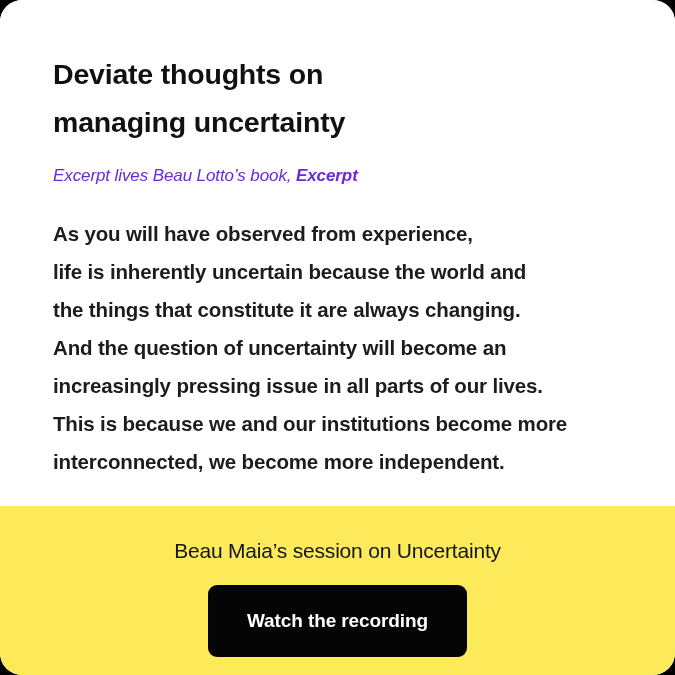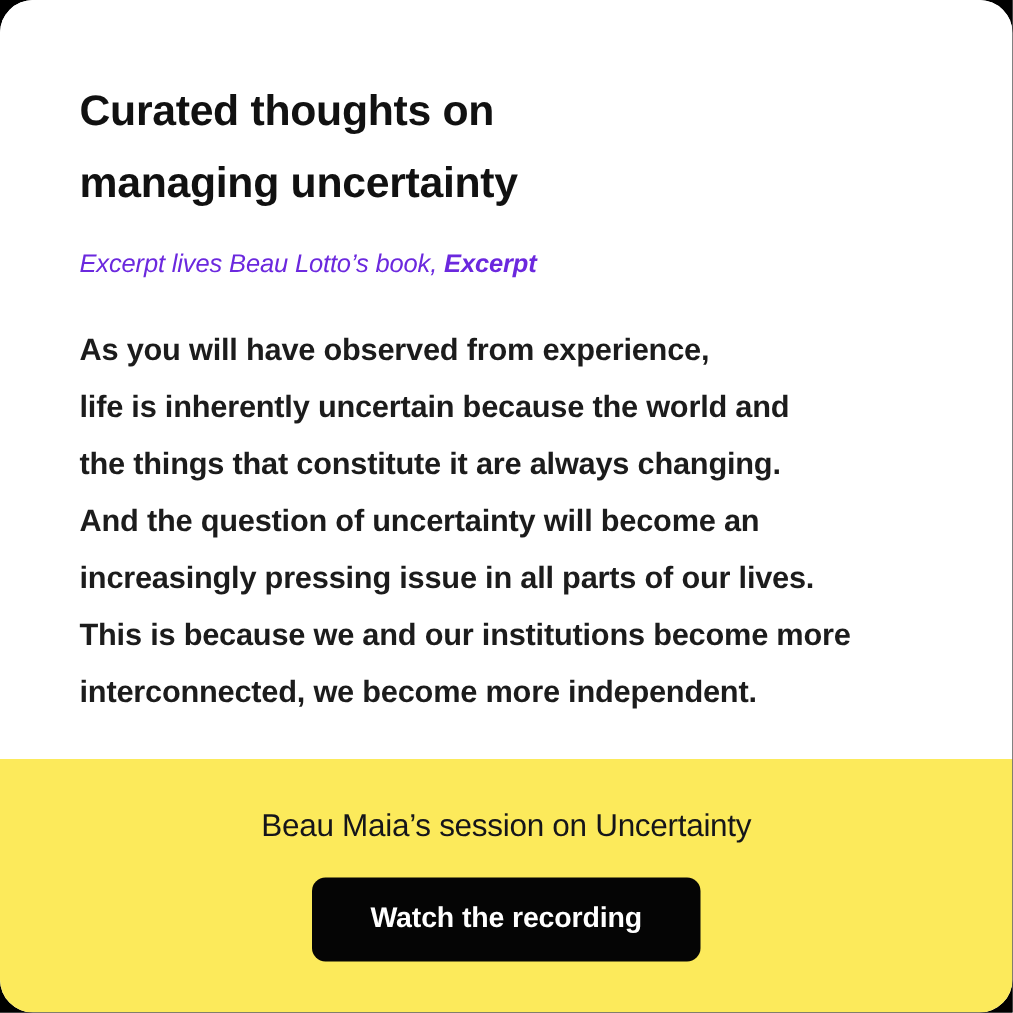--- a/index.html
+++ b/index.html
@@ -79,21 +79,21 @@
     font-size: 21px;
     font-weight: 400;
     color: #15151a;
     letter-spacing: -0.2px;
     line-height: 28px;
   }
 
   #cta-button {
     margin-top: 20px;
     width: 259px;
-    height: 56px;
+    height: 72px;
     background: #050505;
     color: #ffffff;
     border: none;
     border-radius: 9px;
     font-family: "Liberation Sans", sans-serif;
     font-size: 19px;
     font-weight: 700;
     letter-spacing: -0.1px;
     cursor: pointer;
     display: flex;
@@ -101,21 +101,21 @@
     justify-content: center;
   }
 </style>
 </head>
 <body>
 
 <div id="card">
 
   <div id="content-section">
 
-    <h1 id="page-title">Curated thoughts on
+    <h1 id="page-title">Deviate thoughts on
 managing uncertainty</h1>
 
     <div id="source-attribution">
       <span>Excerpt lives Beau Lotto’s book, </span><span class="book-title">Excerpt</span>
     </div>
 
     <p id="excerpt-body">As you will have observed from experience,
 life is inherently uncertain because the world and
 the things that constitute it are always changing.
 And the question of uncertainty will become an

